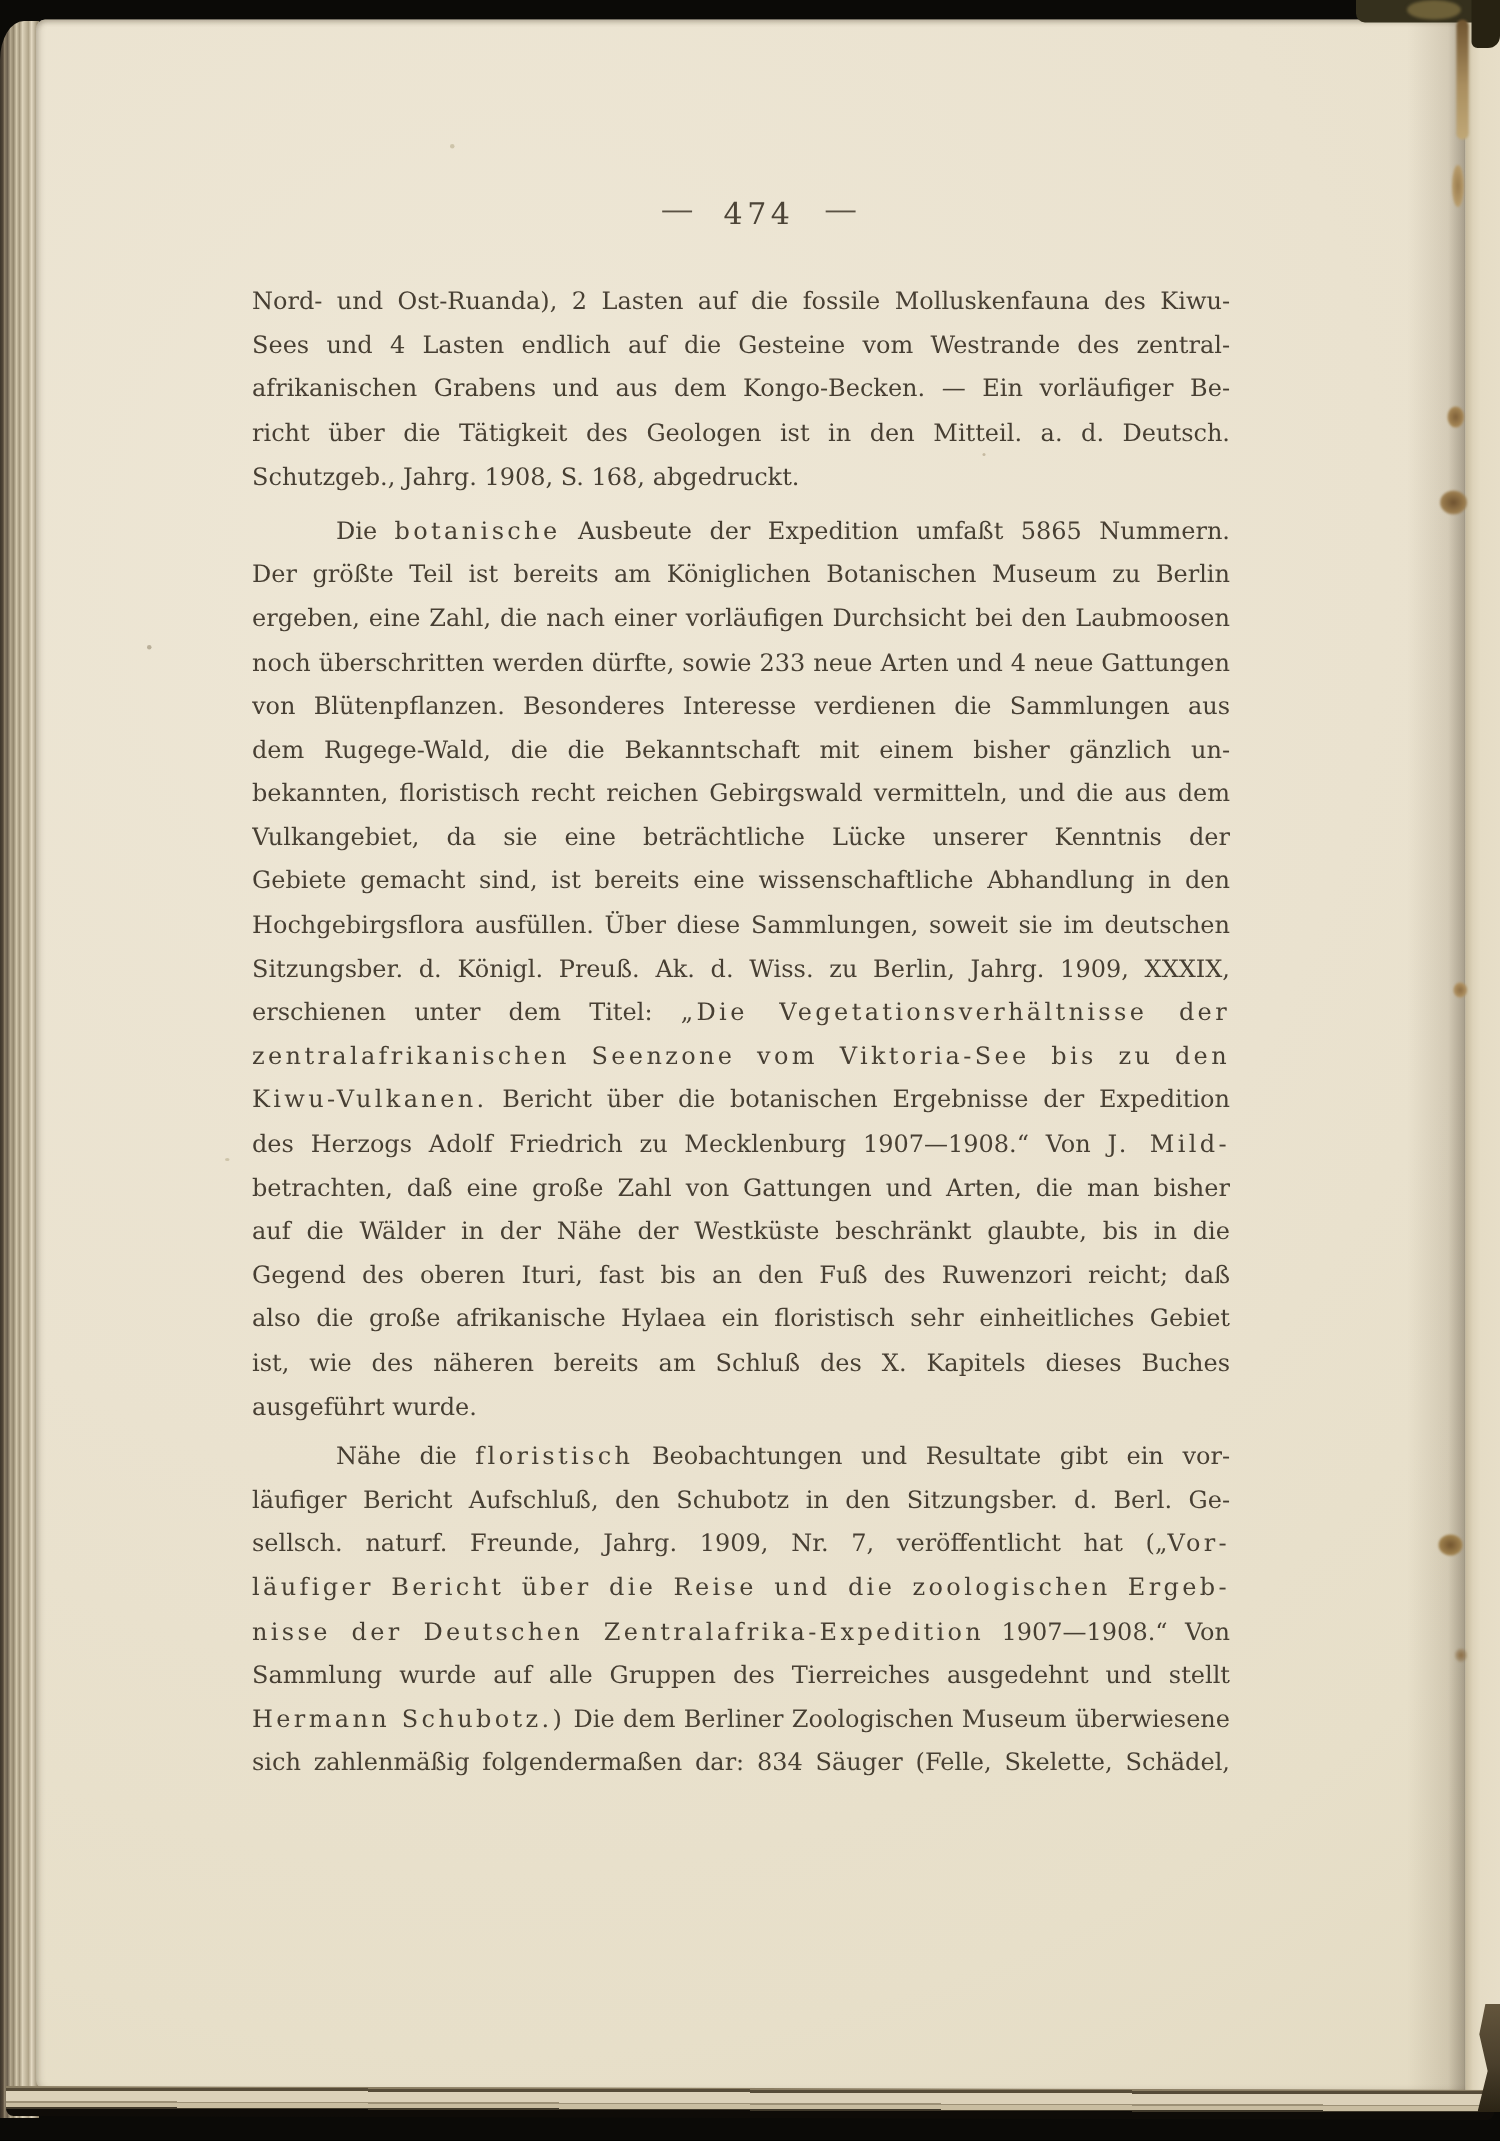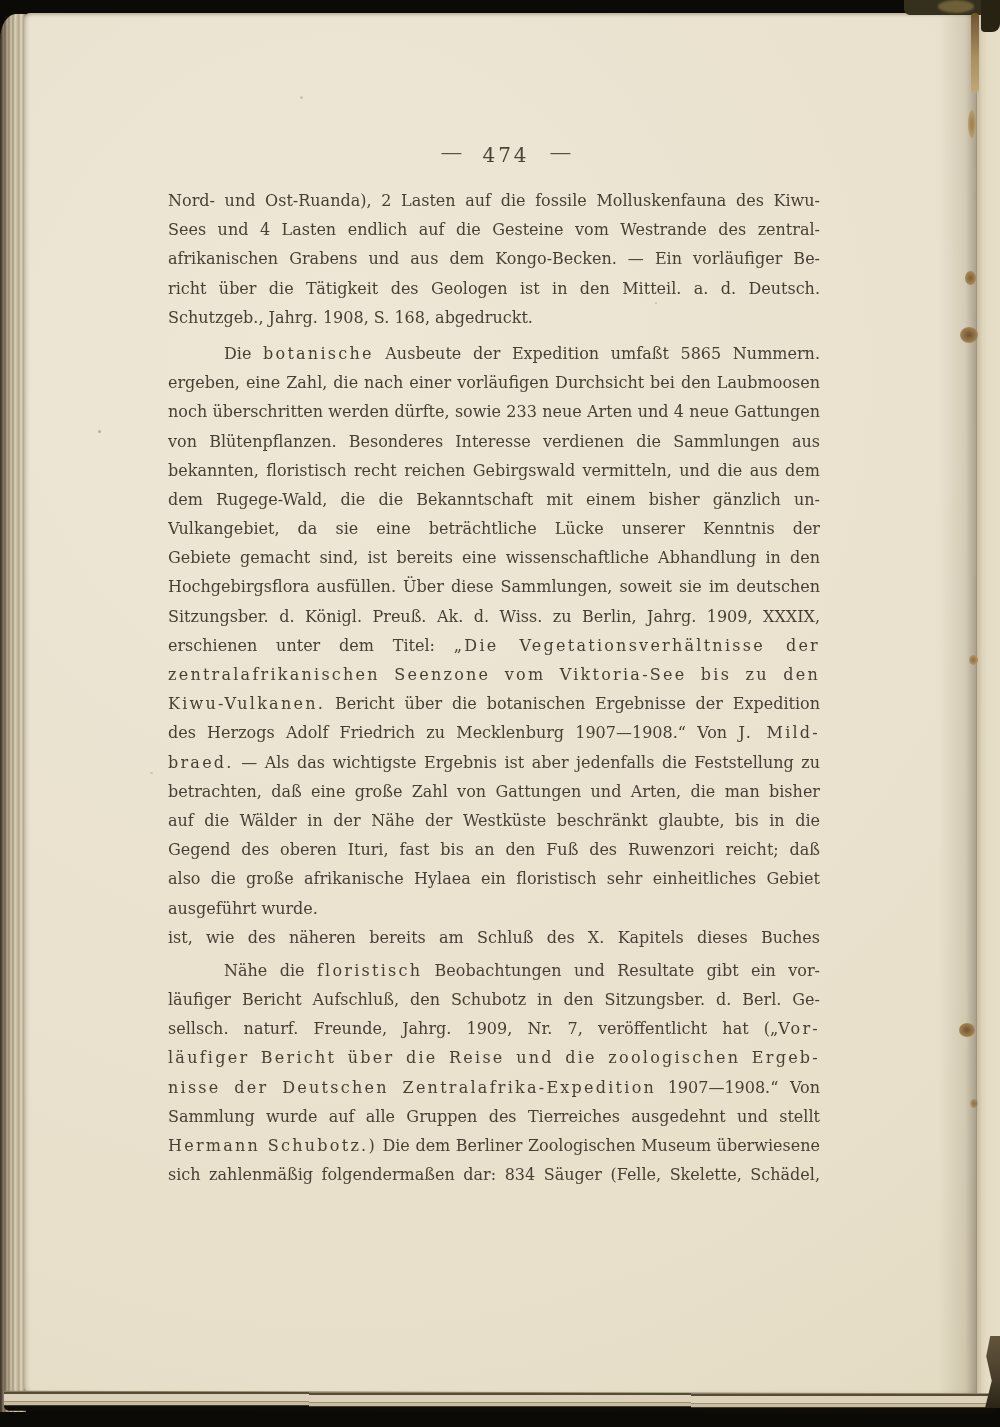--- a/index.html
+++ b/index.html
@@ -62,21 +62,21 @@
       #c9bda1 11px 14px,#3f382a 14px 15px,#0f0c08 15px 20px);
   }
   .edge-br{
     position:absolute;left:985px;top:1336px;width:15px;height:72px;
     background:linear-gradient(180deg,#63553c,#46veo 0);
     background:linear-gradient(180deg,#63553c 0%,#4a3f2c 55%,#2b2415 100%);
     clip-path:polygon(35% 0,100% 0,100% 100%,0 100%,45% 62%,8% 28%);
   }
   
   .pagenum{
-    position:absolute;left:156px;top:128px;width:652px;height:32px;
+    position:absolute;left:156px;top:116px;width:652px;height:32px;
     text-align:center;color:#4c4437;
   }
   .pagenum .dash{display:inline-block;font-size:19px;transform:scaleX(1.15);margin:0 21px;vertical-align:3px;color:#5a5143;}
   .pagenum .num{display:inline-block;font-size:20px;letter-spacing:3px;}
   
   .text-block{position:absolute;left:144px;top:173px;width:652px;color:#473f33;}
   .line{
     height:29.2px;line-height:29.2px;font-size:16px;
     text-align:justify;text-align-last:justify;overflow:hidden;
   }
@@ -96,40 +96,40 @@
     <div class="pagenum">
       <span class="dash">—</span><span class="num">474</span><span class="dash">—</span>
     </div>
     <div class="text-block" id="text-block">
         <div class="line"><span>Nord- und Ost-Ruanda), 2 Lasten auf die fossile Molluskenfauna des Kiwu-</span></div>
         <div class="line"><span>Sees und 4 Lasten endlich auf die Gesteine vom Westrande des zentral-</span></div>
         <div class="line"><span>afrikanischen Grabens und aus dem Kongo-Becken. — Ein vorläufiger Be-</span></div>
         <div class="line"><span>richt über die Tätigkeit des Geologen ist in den Mitteil. a. d. Deutsch.</span></div>
         <div class="line flush"><span>Schutzgeb., Jahrg. 1908, S. 168, abgedruckt.</span></div>
         <div class="line indent gap1"><span>Die </span><span class="sp">botanische</span><span> Ausbeute der Expedition umfaßt 5865 Nummern.</span></div>
+        <div class="line"><span>Der größte Teil ist bereits am Königlichen Botanischen Museum zu Berlin</span></div>
         <div class="line"><span>ergeben, eine Zahl, die nach einer vorläufigen Durchsicht bei den Laubmoosen</span></div>
         <div class="line"><span>noch überschritten werden dürfte, sowie 233 neue Arten und 4 neue Gattungen</span></div>
         <div class="line"><span>von Blütenpflanzen.  Besonderes Interesse verdienen die Sammlungen aus</span></div>
+        <div class="line"><span>dem Rugege-Wald, die die Bekanntschaft mit einem bisher gänzlich un-</span></div>
         <div class="line"><span>bekannten, floristisch recht reichen Gebirgswald vermitteln, und die aus dem</span></div>
-        <div class="line"><span>dem Rugege-Wald, die die Bekanntschaft mit einem bisher gänzlich un-</span></div>
         <div class="line"><span>Vulkangebiet, da sie eine beträchtliche Lücke unserer Kenntnis der afrikanischen</span></div>
         <div class="line"><span>Gebiete gemacht sind, ist bereits eine wissenschaftliche Abhandlung in den</span></div>
         <div class="line"><span>Hochgebirgsflora ausfüllen.  Über diese Sammlungen, soweit sie im deutschen</span></div>
         <div class="line"><span>Sitzungsber. d. Königl. Preuß. Ak. d. Wiss. zu Berlin, Jahrg. 1909, XXXIX,</span></div>
         <div class="line"><span>erschienen unter dem Titel: </span><span class="sp">„Die Vegetationsverhältnisse der</span></div>
         <div class="line"><span class="sp">zentralafrikanischen Seenzone vom Viktoria-See bis zu den</span></div>
         <div class="line"><span class="sp">Kiwu-Vulkanen.</span><span>  Bericht über die botanischen Ergebnisse der Expedition</span></div>
         <div class="line"><span>des Herzogs Adolf Friedrich zu Mecklenburg 1907—1908.“ Von </span><span class="sp">J. Mild-</span></div>
-        <div class="line"><span class="sp">braed.</span><span> — Als das wichtigste Ergebnis ist aber jedenfalls die Feststellung zu</span></div>
         <div class="line"><span>betrachten, daß eine große Zahl von Gattungen und Arten, die man bisher</span></div>
         <div class="line"><span>auf die Wälder in der Nähe der Westküste beschränkt glaubte, bis in die</span></div>
         <div class="line"><span>Gegend des oberen Ituri, fast bis an den Fuß des Ruwenzori reicht; daß</span></div>
         <div class="line"><span>also die große afrikanische Hylaea ein floristisch sehr einheitliches Gebiet</span></div>
+        <div class="line"><span>ist, wie des näheren bereits am Schluß des X. Kapitels dieses Buches</span></div>
         <div class="line flush"><span>ausgeführt wurde.</span></div>
-        <div class="line"><span>ist, wie des näheren bereits am Schluß des X. Kapitels dieses Buches</span></div>
         <div class="line indent gap2"><span>Nähe die </span><span class="sp">floristisch</span><span> Beobachtungen und Resultate gibt ein vor-</span></div>
         <div class="line"><span>läufiger Bericht Aufschluß, den Schubotz in den Sitzungsber. d. Berl. Ge-</span></div>
         <div class="line"><span>sellsch. naturf. Freunde, Jahrg. 1909, Nr. 7, veröffentlicht hat („</span><span class="sp">Vor-</span></div>
         <div class="line"><span class="sp">läufiger Bericht über die Reise und die zoologischen Ergeb-</span></div>
         <div class="line"><span class="sp">nisse der Deutschen Zentralafrika-Expedition</span><span> 1907—1908.“ Von</span></div>
         <div class="line"><span>Sammlung wurde auf alle Gruppen des Tierreiches ausgedehnt und stellt</span></div>
         <div class="line"><span class="sp">Hermann Schubotz.)</span><span> Die dem Berliner Zoologischen Museum überwiesene</span></div>
         <div class="line"><span>sich zahlenmäßig folgendermaßen dar: 834 Säuger (Felle, Skelette, Schädel,</span></div>
       </div>
   </div>

